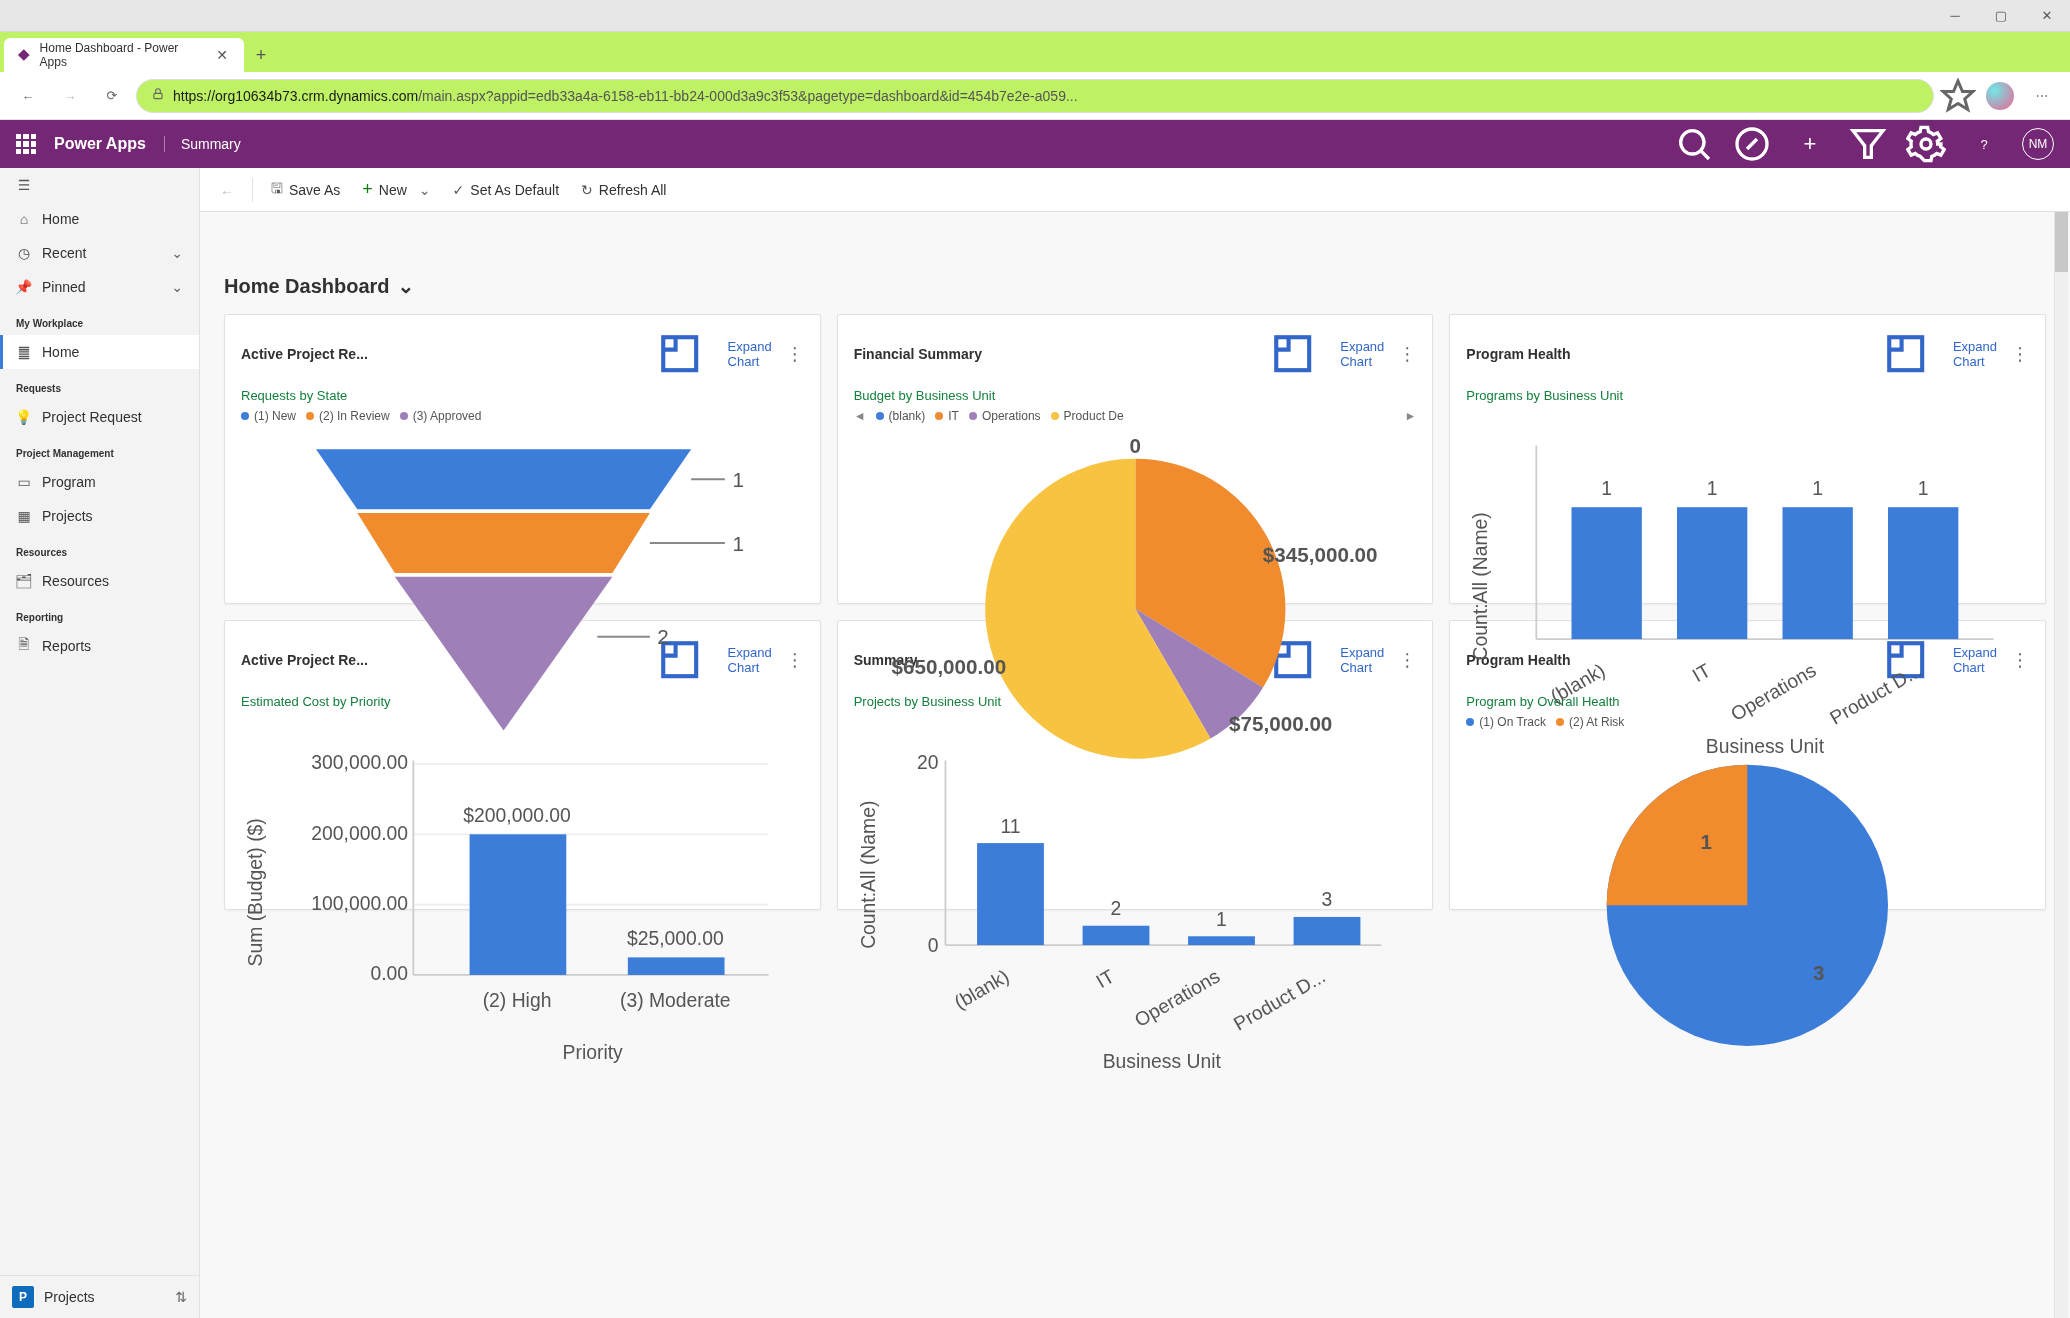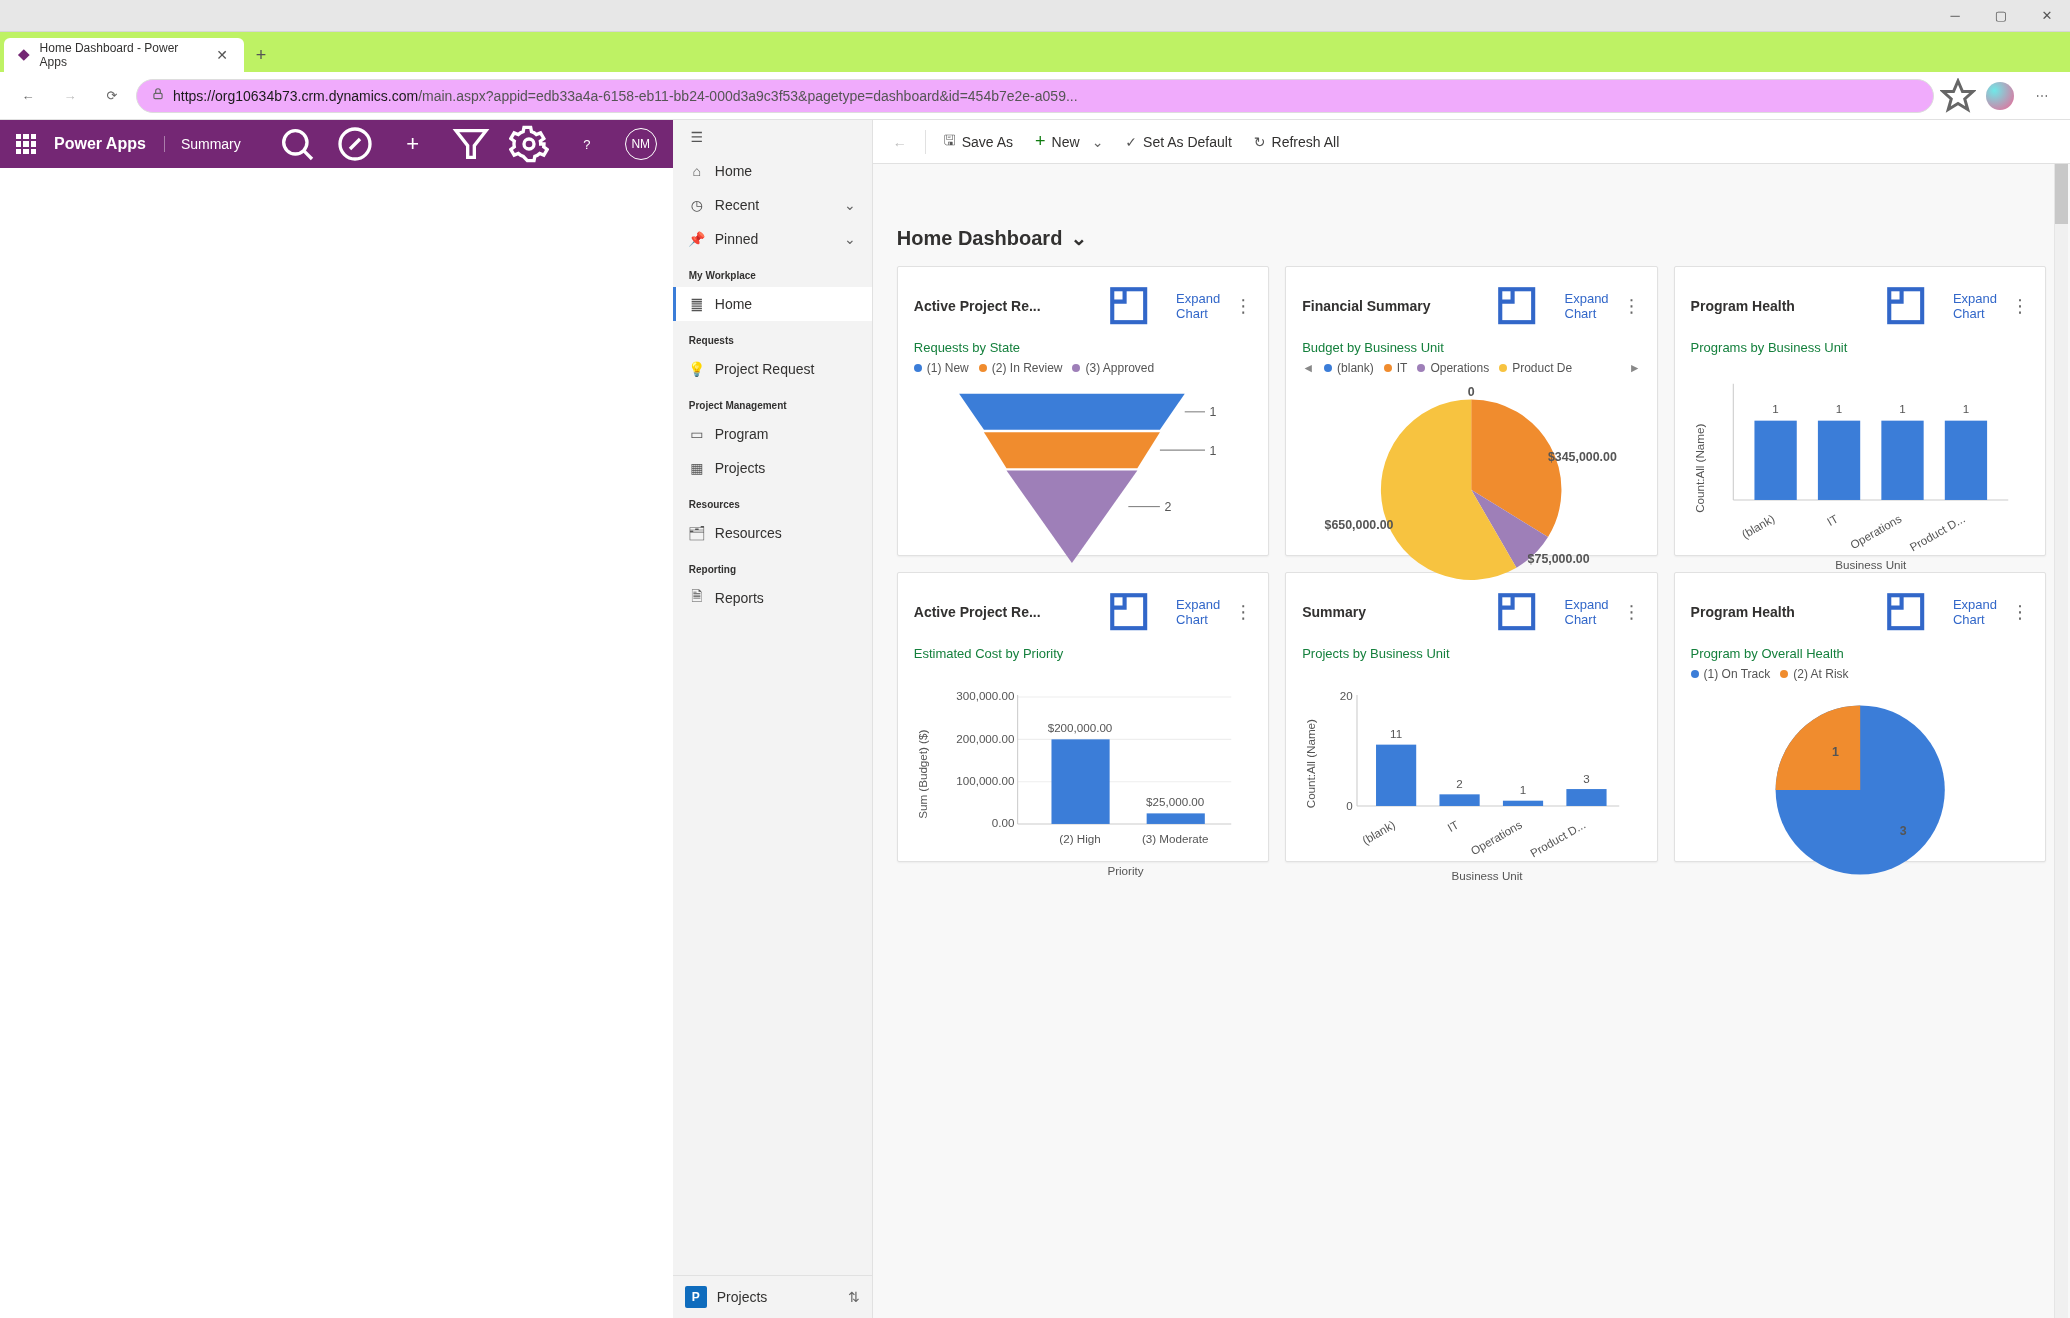--- a/index.html
+++ b/index.html
@@ -7,26 +7,26 @@
   .window-chrome { height: 32px; background: #e7e7e7; display: flex; align-items: center; border-bottom: 1px solid #d6d6d6; }
   .win-btns { margin-left: auto; display: flex; }
   .win-btn { width: 46px; height: 32px; display: flex; align-items: center; justify-content: center; color: #555; }
   .tabbar { height: 40px; background: #bef264; display: flex; align-items: flex-end; padding-left: 4px; }
   .tab { display: flex; align-items: center; gap: 8px; background: #fff; border-radius: 6px 6px 0 0; padding: 8px 12px; height: 34px; font-size: 12px; max-width: 240px; }
   .tab .favicon { width: 16px; height: 16px; border-radius: 2px; display: flex; align-items: center; justify-content: center; }
   .tab-close { color: #555; font-size: 14px; padding: 0 4px; }
   .new-tab { width: 34px; height: 34px; display: flex; align-items: center; justify-content: center; color: #555; font-size: 18px; }
   .addrbar { height: 48px; background: #fff; display: flex; align-items: center; padding: 0 10px; gap: 6px; border-bottom: 1px solid #e1e1e1; }
   .nav-btn { width: 36px; height: 36px; display: flex; align-items: center; justify-content: center; color: #666; border-radius: 4px; }
-  .addr-input { flex: 1; height: 34px; border-radius: 17px; background: #f0abfc; border: 1px solid #ddd; display: flex; align-items: center; padding: 0 14px; font-size: 14px; color: #555; gap: 8px; overflow: hidden; }
+  .addr-input { flex: 1; height: 34px; border-radius: 17px; background: #bef264; border: 1px solid #ddd; display: flex; align-items: center; padding: 0 14px; font-size: 14px; color: #555; gap: 8px; overflow: hidden; }
   .addr-input .url-dark { color: #1b1b1b; }
   .addr-icon { width: 36px; height: 36px; display: flex; align-items: center; justify-content: center; color: #555; }
   .avatar-sm { width: 28px; height: 28px; border-radius: 50%; background: radial-gradient(circle at 30% 30%, #6fe8e8, #f06292); }
 
-  .app { display: flex; height: calc(100vh - 120px); flex-direction: row; }
+  .app { display: flex; height: calc(100vh - 120px); flex-direction: column; }
   .app-header { height: 48px; background: #742774; color: #fff; display: flex; align-items: center; padding: 0 16px; gap: 18px; }
   .waffle { width: 20px; height: 20px; display: grid; grid-template: repeat(3,1fr)/repeat(3,1fr); gap: 2px; }
   .waffle span { background: #fff; }
   .app-title { font-size: 16px; font-weight: 600; }
   .app-sub { font-size: 14px; border-left: 1px solid rgba(255,255,255,.4); padding-left: 16px; }
   .hdr-spacer { flex: 1; }
   .hdr-icon { width: 40px; height: 40px; display: flex; align-items: center; justify-content: center; color: #fff; }
   .hdr-avatar { width: 32px; height: 32px; border-radius: 50%; border: 1px solid #fff; display: flex; align-items: center; justify-content: center; font-size: 12px; }
 
   .body { flex: 1; display: flex; min-height: 0; }

